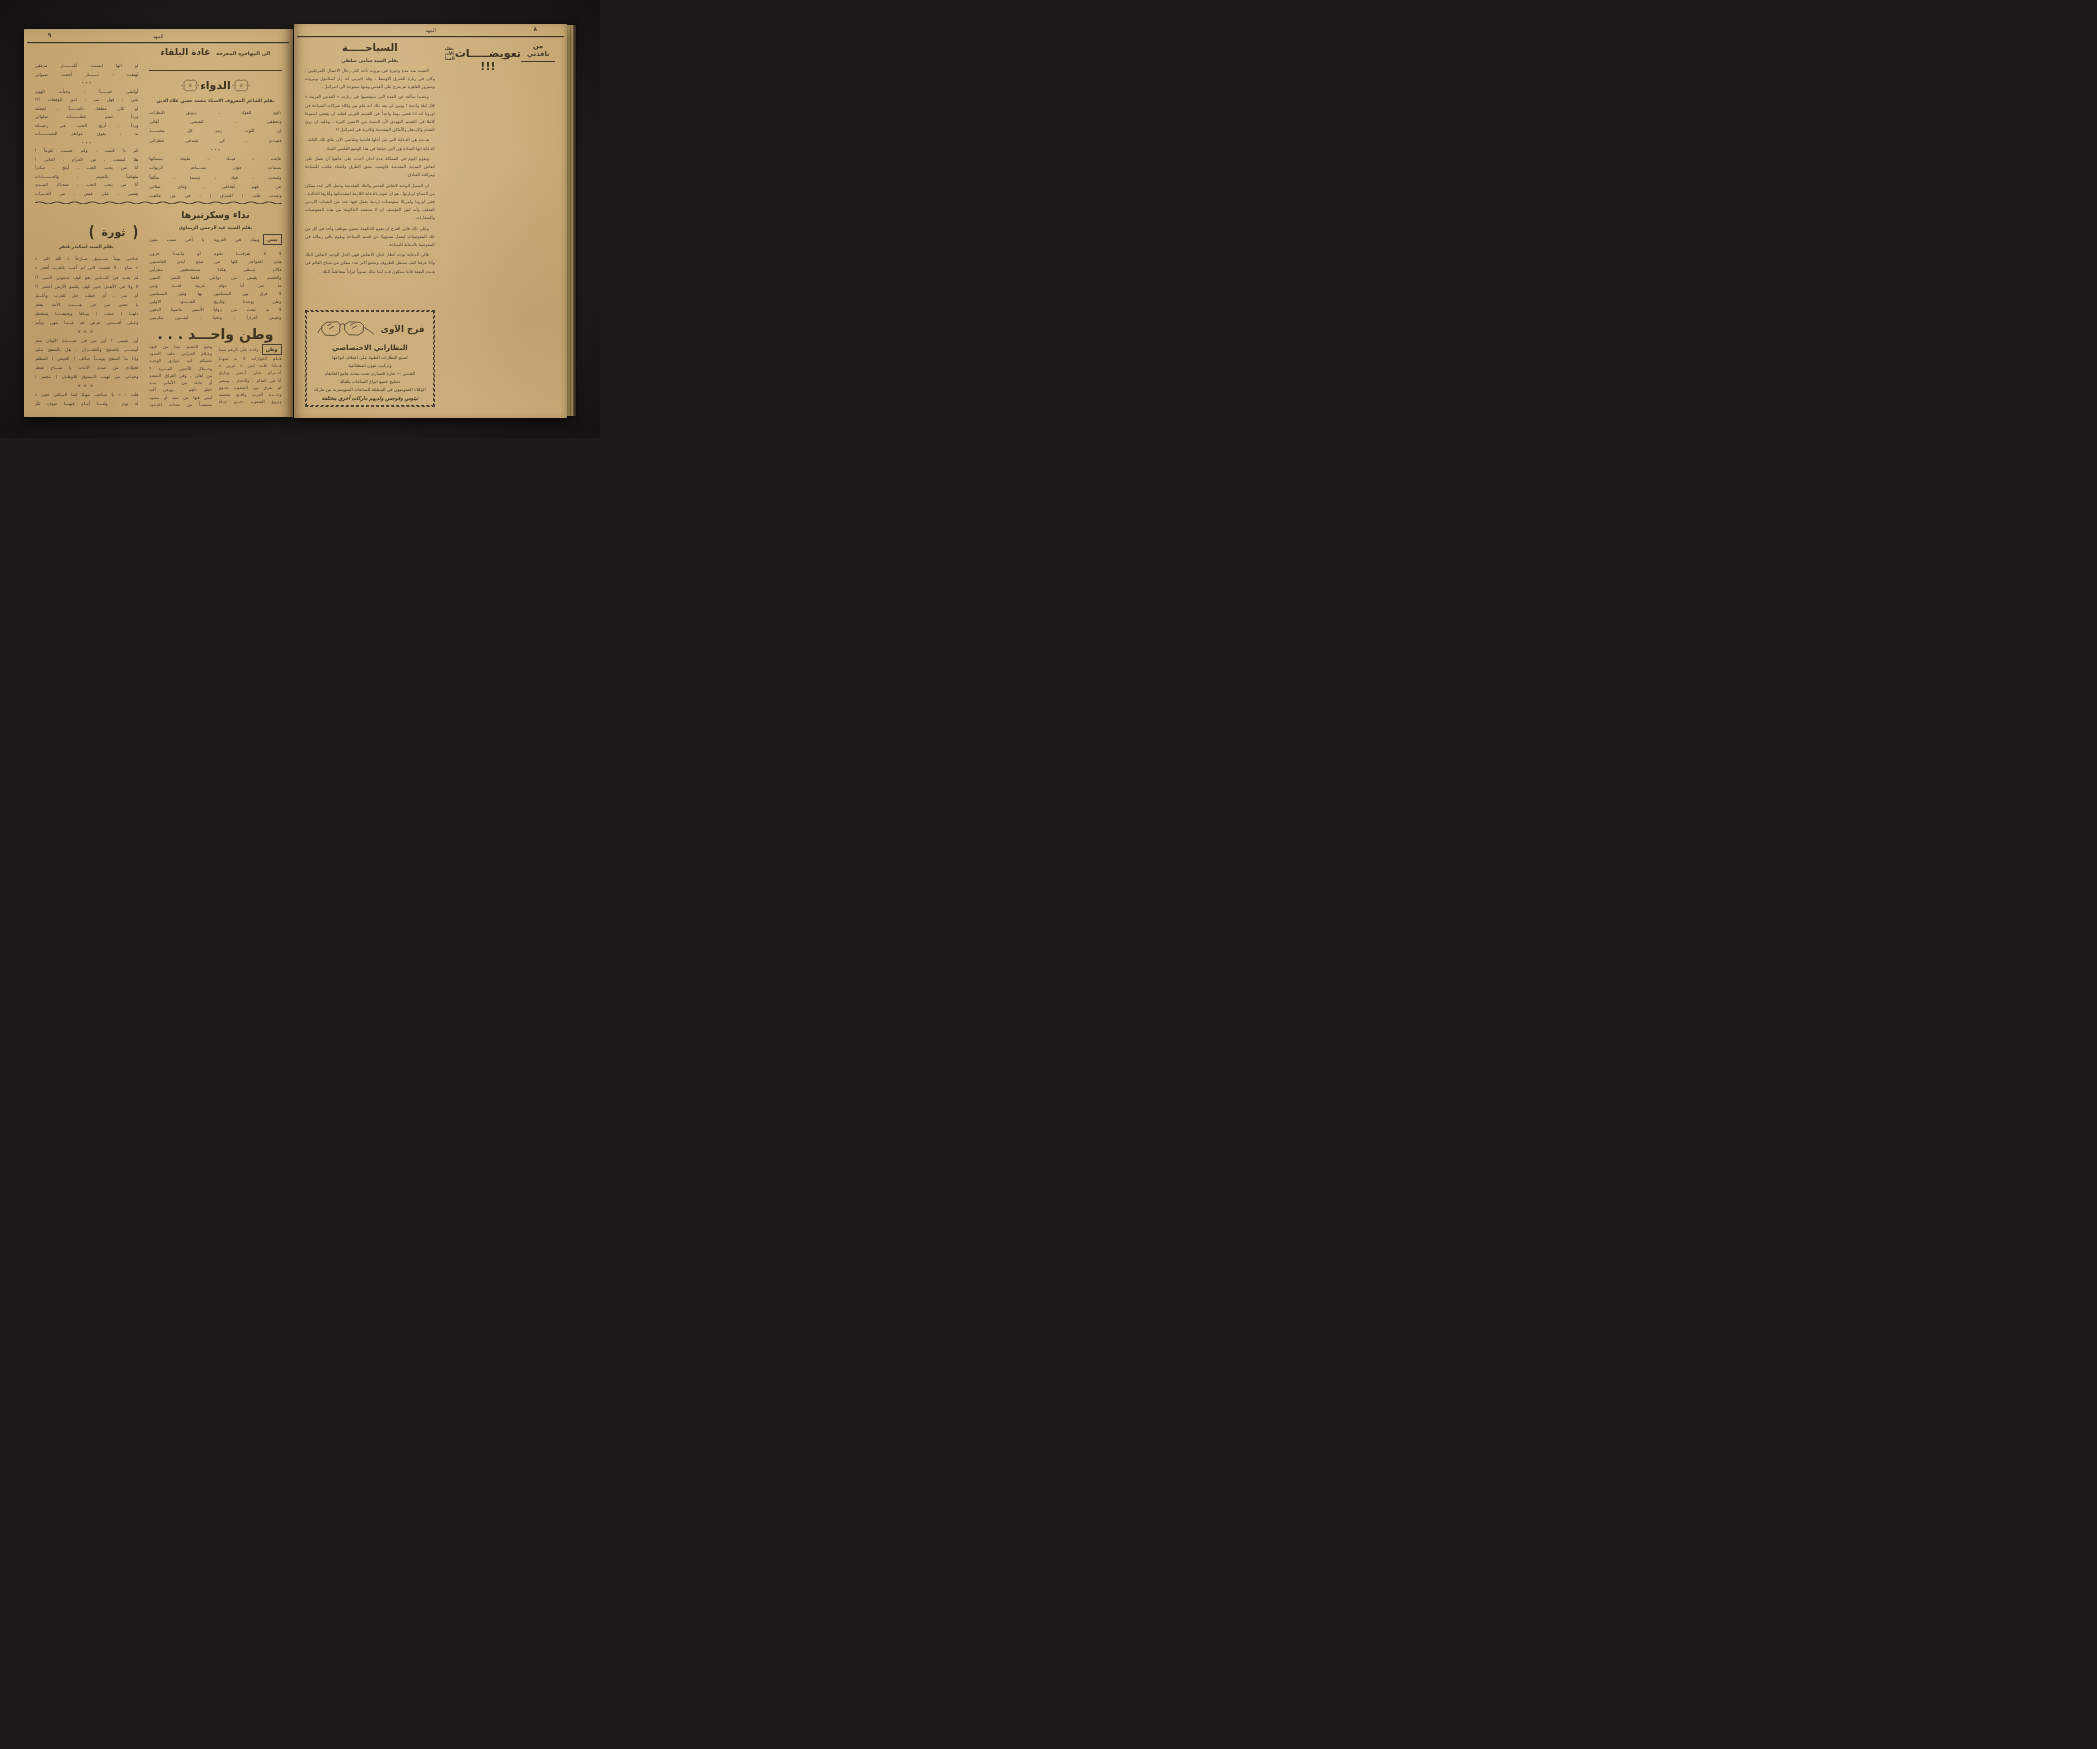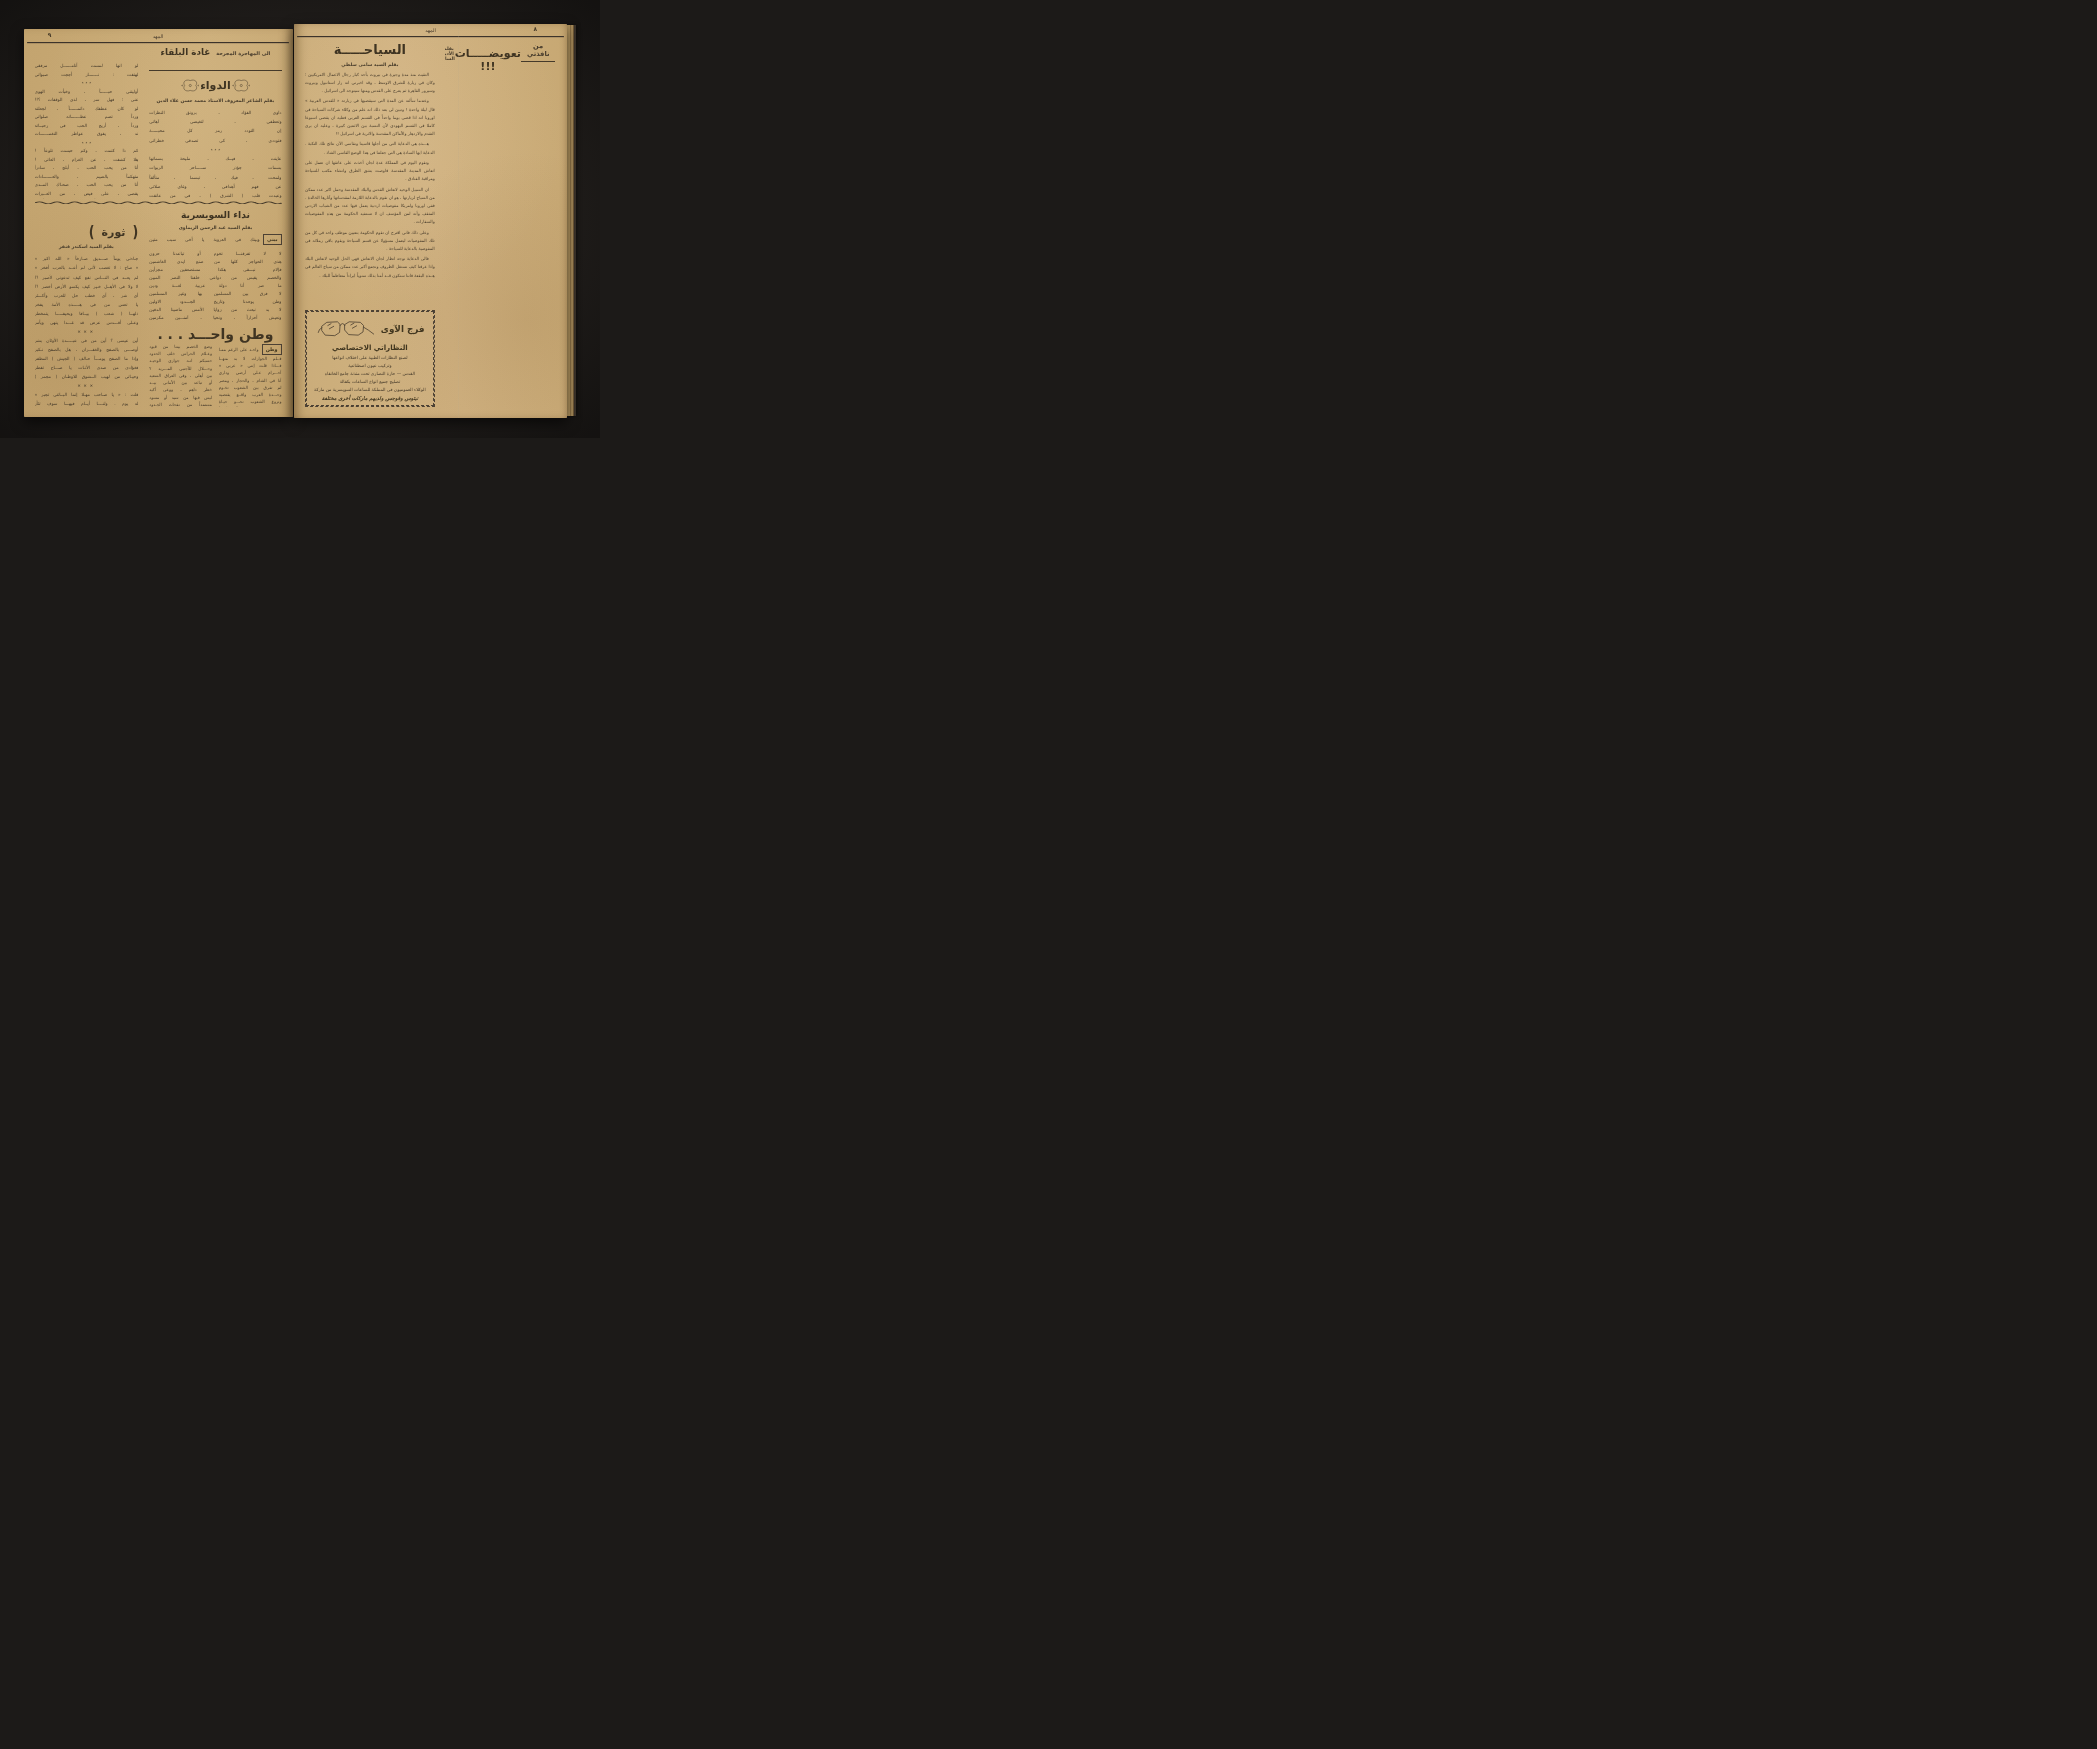--- a/index.html
+++ b/index.html
@@ -74,21 +74,21 @@
   .byline { text-align:center; font-size:4.6px; font-weight:bold; margin-top:5px; color:#4a3e2c; }
   .divider-diamond { display:flex; align-items:center; margin:5px 12.6px 3.4px; color:#453a2a; }
   .divider-diamond::before, .divider-diamond::after { content:''; flex:1; border-top:0.6px solid #453a2a; }
   .divider-diamond .dia { font-size:3.8px; padding:0 1.7px; transform:scaleX(2.6); }
 
   .paras { margin-top:3.4px; }
   .para {
     font-size:4.2px; line-height:1.95; text-align:justify;
     text-indent:5.9px; color:#493d2c; margin-bottom:2.1px;
   }
-  .h-tour { text-align:center; font-size:13px; font-weight:bold; color:#3f3422; margin-top:0.8px; }
+  .h-tour { text-align:center; font-size:10px; font-weight:bold; color:#3f3422; margin-top:0.8px; }
   .tour-paras { flex:1; overflow:hidden; margin-top:4.2px; }
 
   .adbox {
     margin-top:4.2px; border:1px dashed #4c4134; outline:0.6px dashed #4c4134; outline-offset:-2.9px;
     padding:5.9px 6.7px 4.2px; text-align:center; background:rgba(255,244,215,0.05);
   }
   .ad-top { display:flex; direction:rtl; align-items:center; justify-content:space-between; padding:0 2.5px; }
   .ad-title { font-size:8.8px; font-weight:bold; color:#41361f; }
   .ad-sub { font-size:7.1px; font-weight:bold; margin-top:1.7px; color:#41361f; }
   .ad-line { font-size:4.4px; margin-top:2.9px; color:#493d2c; }
@@ -223,21 +223,21 @@
 
     <div class="wavy-wrap">
       <svg class="wavy" viewBox="0 0 140 8" preserveAspectRatio="none">
         <path d="M0 4 Q2.5 0 5 4 T10 4 T15 4 T20 4 T25 4 T30 4 T35 4 T40 4 T45 4 T50 4 T55 4 T60 4 T65 4 T70 4 T75 4 T80 4 T85 4 T90 4 T95 4 T100 4 T105 4 T110 4 T115 4 T120 4 T125 4 T130 4 T135 4 T140 4"></path>
       </svg>
     </div>
 
     <div class="lp-band-bottom">
 
       <div class="lp-col-r col">
-        <div class="h-nida">نداء السويسرية</div>
+        <div class="h-nida">نداء وسكرتيرها</div>
         <div class="byline nida-byline">بقلم السيد عبد الرحمن الريماوى</div>
         <div class="first-verse-row">
           <span class="dropbox">بيني</span>
           <span class="v">وبينك في العروبة يا أخي سبب متين</span>
         </div>
         <div class="verses nida-verses rtl">
             <div class="v">لا لا تفرقنـــا تخوم أو تباعدنا حزون</div>
             <div class="v">هذي الحواجز كلها من صنع ايدي الغاشمين</div>
             <div class="v">فإلام نبـــقى هكذا مستضعفين مجزأين</div>
             <div class="v">والخصم يقبس من دواعي خلفنا النصر المبين</div>

